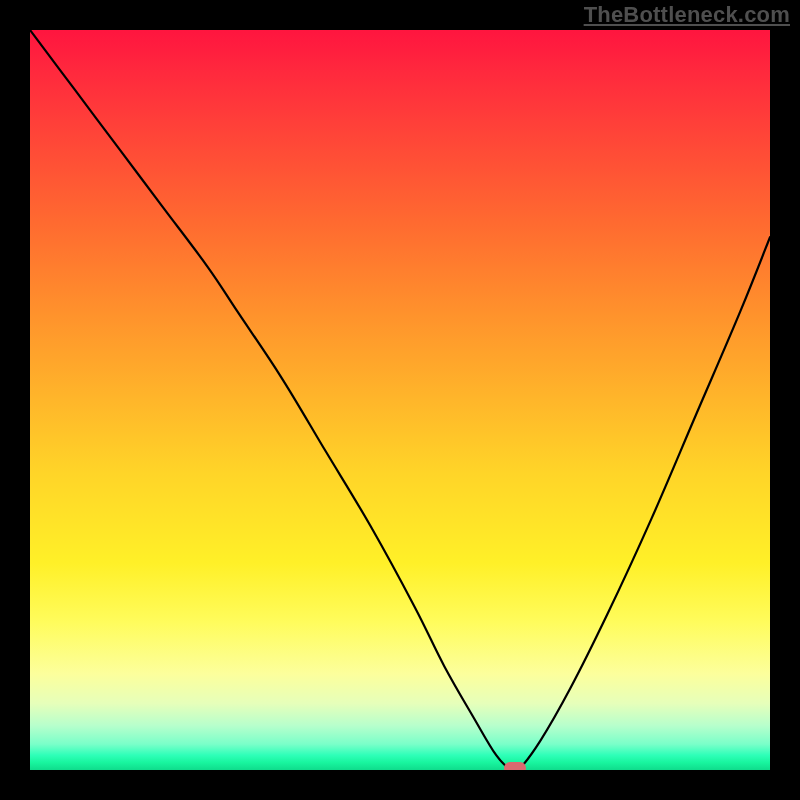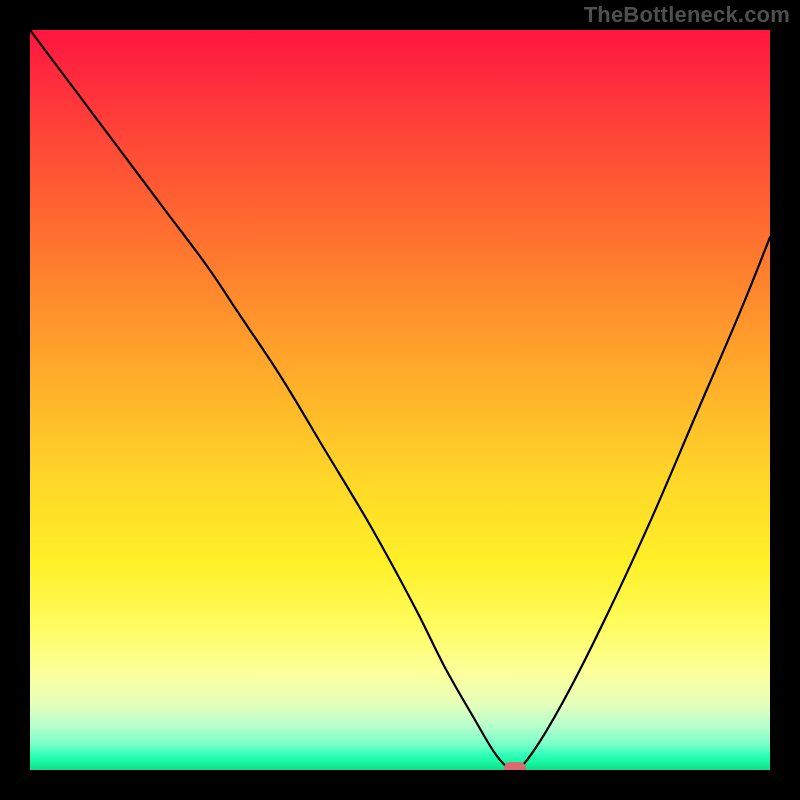--- a/index.html
+++ b/index.html
@@ -19,20 +19,21 @@
   }
   .watermark {
     position: absolute;
     top: 2px;
     right: 10px;
     color: #4f4f4f;
     font-size: 22px;
     font-weight: 600;
     letter-spacing: 0.2px;
     z-index: 10;
+    text-decoration: underline;
   }
   .plot-area {
     position: absolute;
     left: 30px;
     top: 30px;
     width: 740px;
     height: 740px;
     overflow: hidden;
   }
   .gradient {

